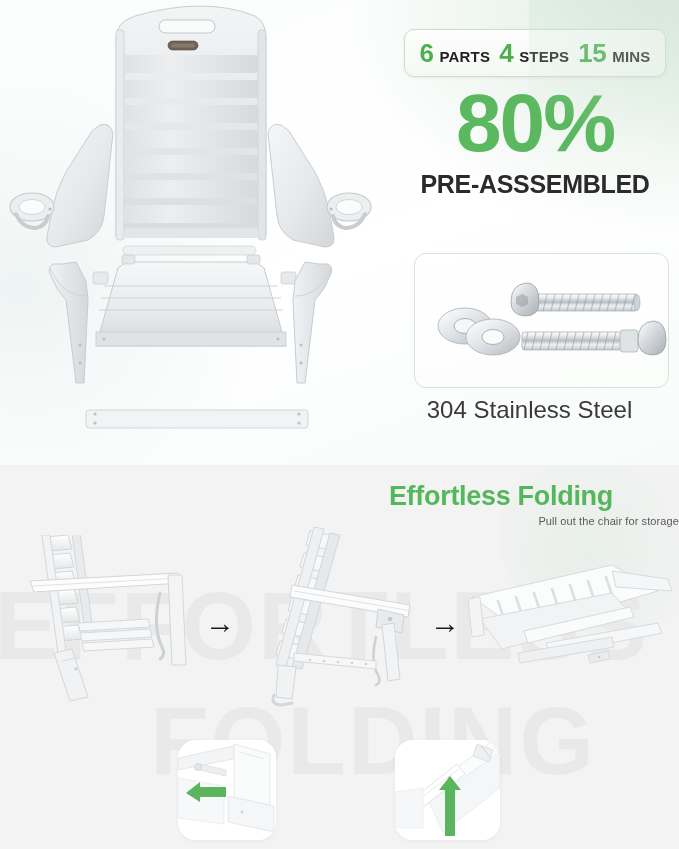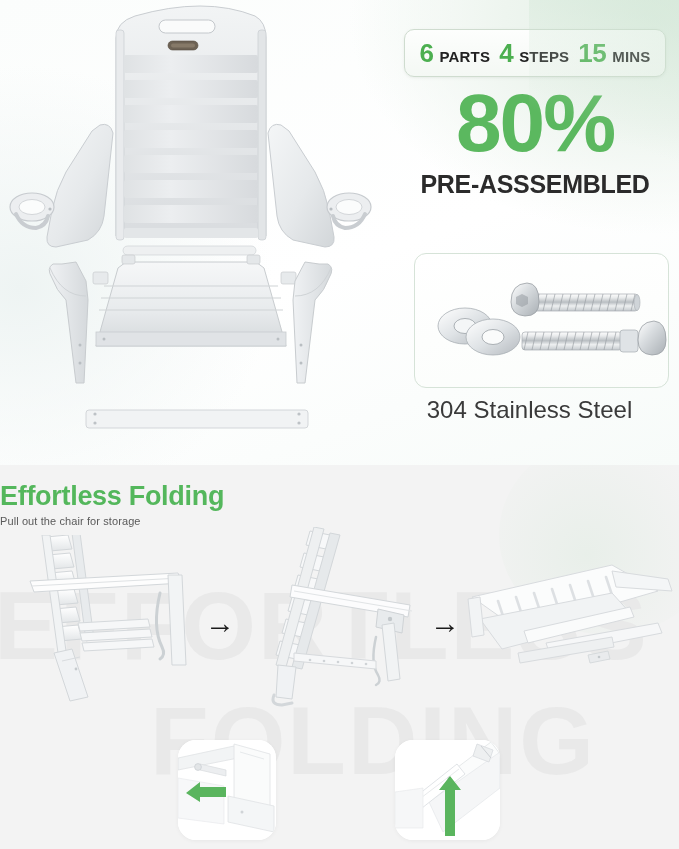--- a/index.html
+++ b/index.html
@@ -70,25 +70,25 @@
   .bottom-section{
     position:absolute;left:0;top:465px;width:679px;height:384px;
     background:#f3f3f3;overflow:hidden;
   }
   .bottom-section::before{
     content:"";position:absolute;right:-40px;top:-30px;width:220px;height:200px;
     border-radius:50%;
     background:radial-gradient(circle at 40% 60%, rgba(222,235,224,.5), rgba(243,243,243,0) 70%);
   }
   .fold-title{
-    position:absolute;left:0;top:16px;width:613px;text-align:left;
+    position:absolute;left:0;top:16px;width:613px;text-align:right;
     font-size:27px;font-weight:bold;color:#54B75C;letter-spacing:-.3px;
   }
   .fold-sub{
-    position:absolute;left:0;top:50px;width:679px;text-align:left;
+    position:absolute;left:0;top:50px;width:679px;text-align:right;
     font-size:11px;color:#5a5a5a;letter-spacing:.1px;
   }
   
   .wm{
     position:absolute;font-weight:bold;color:#e9e9e9;
     letter-spacing:2px;user-select:none;white-space:nowrap;
   }
   .wm1{left:-6px;top:113px;font-size:96px;line-height:96px;}
   .wm2{left:150px;top:228px;font-size:96px;line-height:96px;}
 

